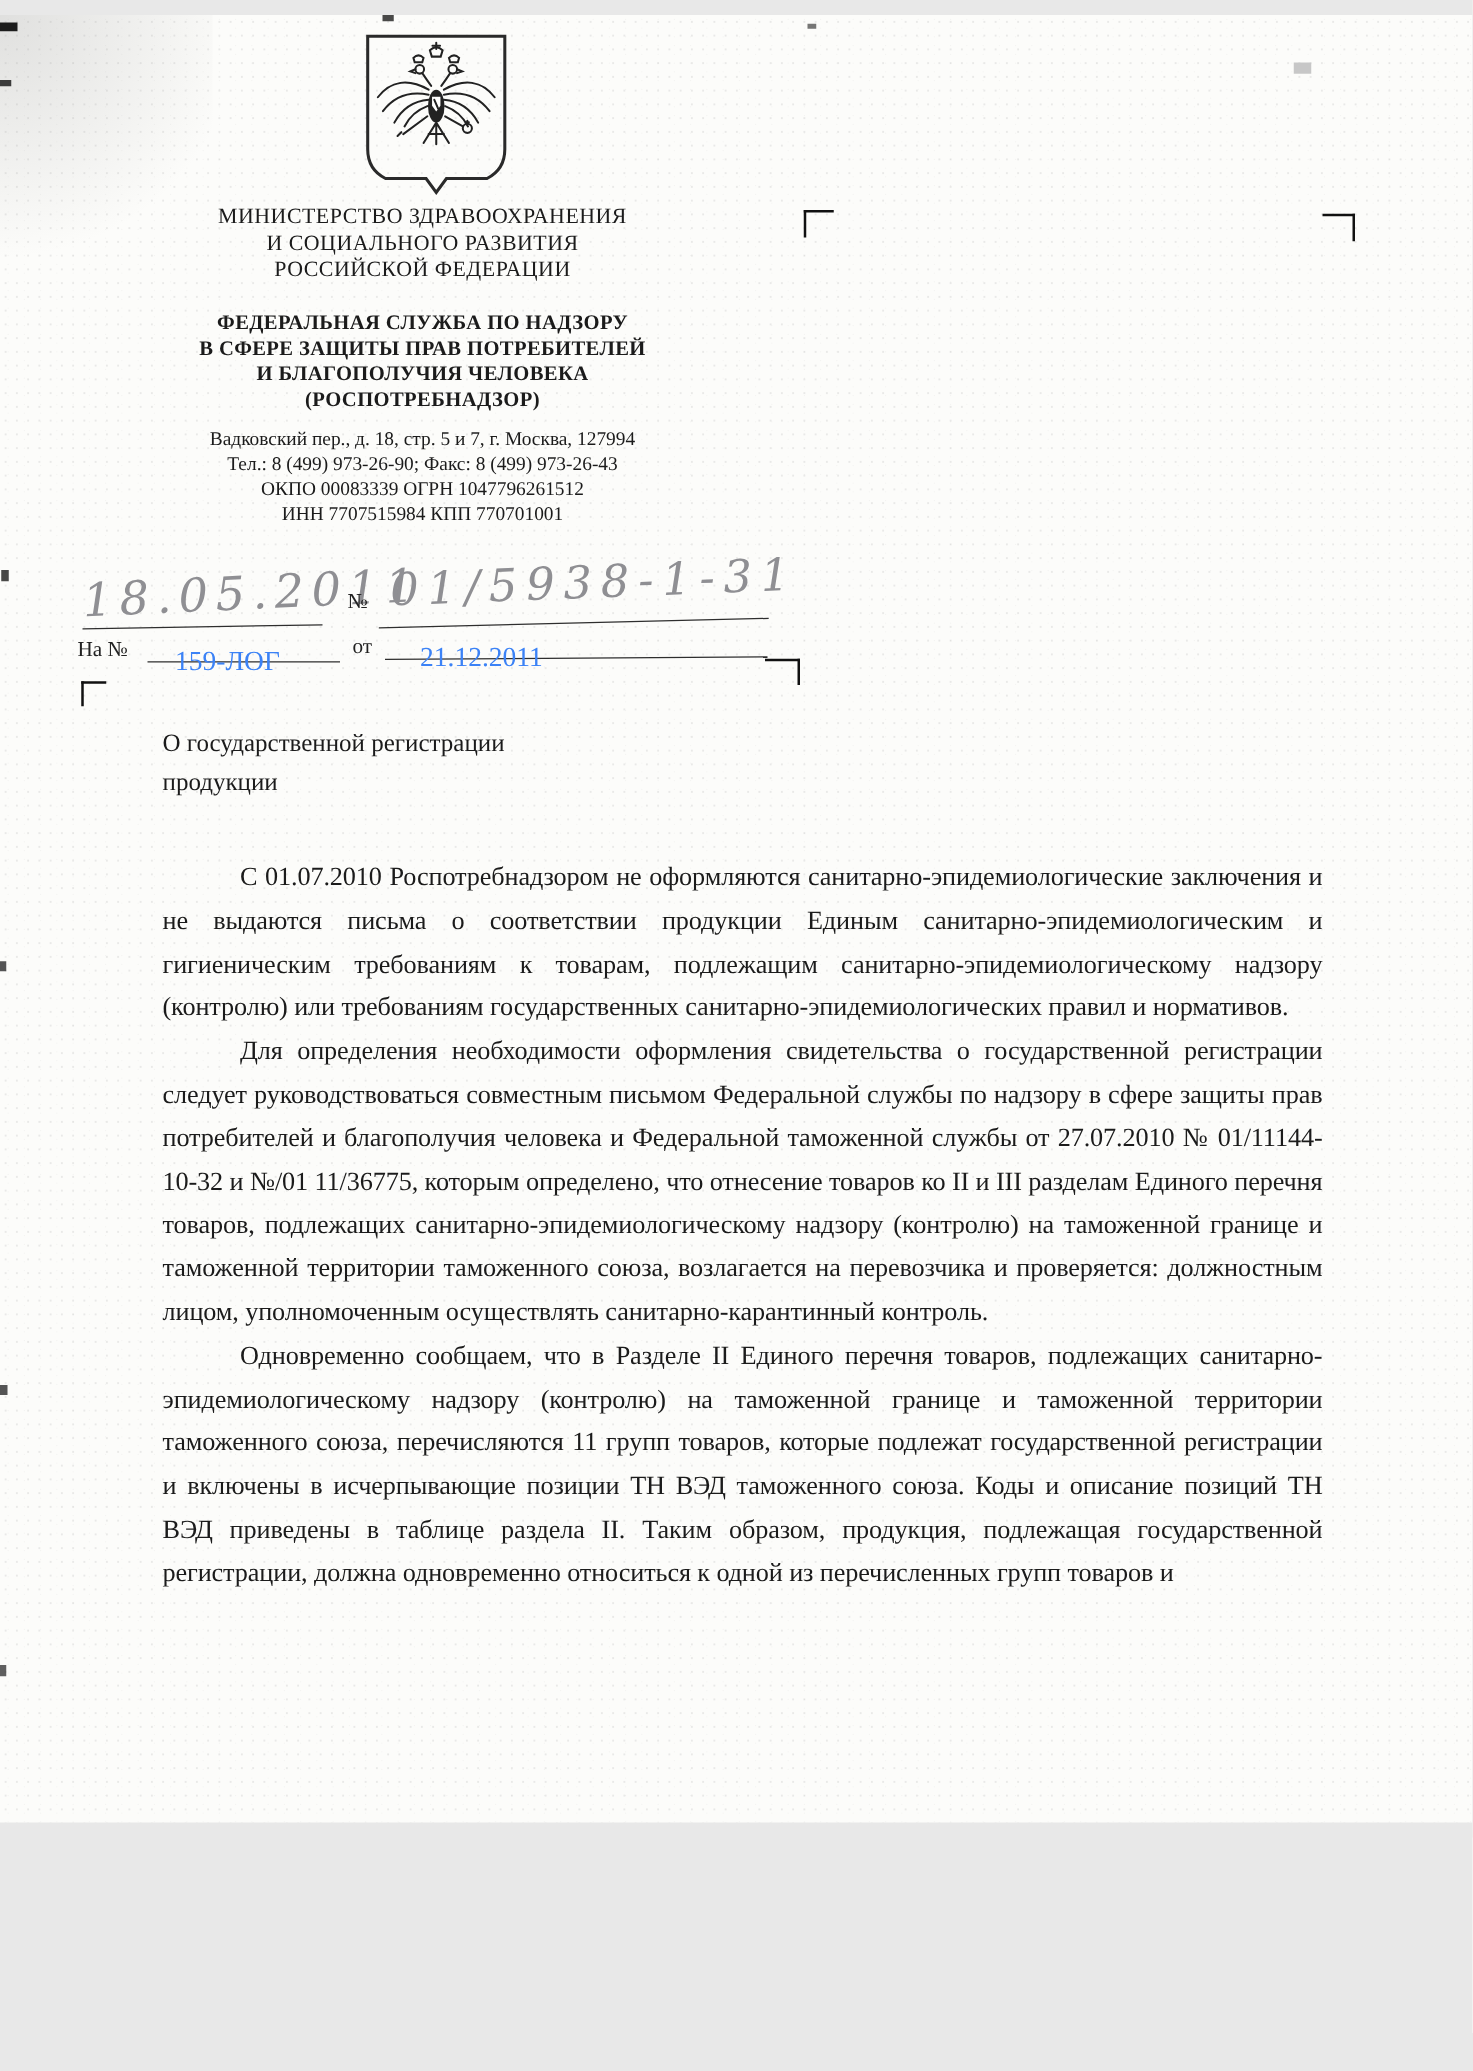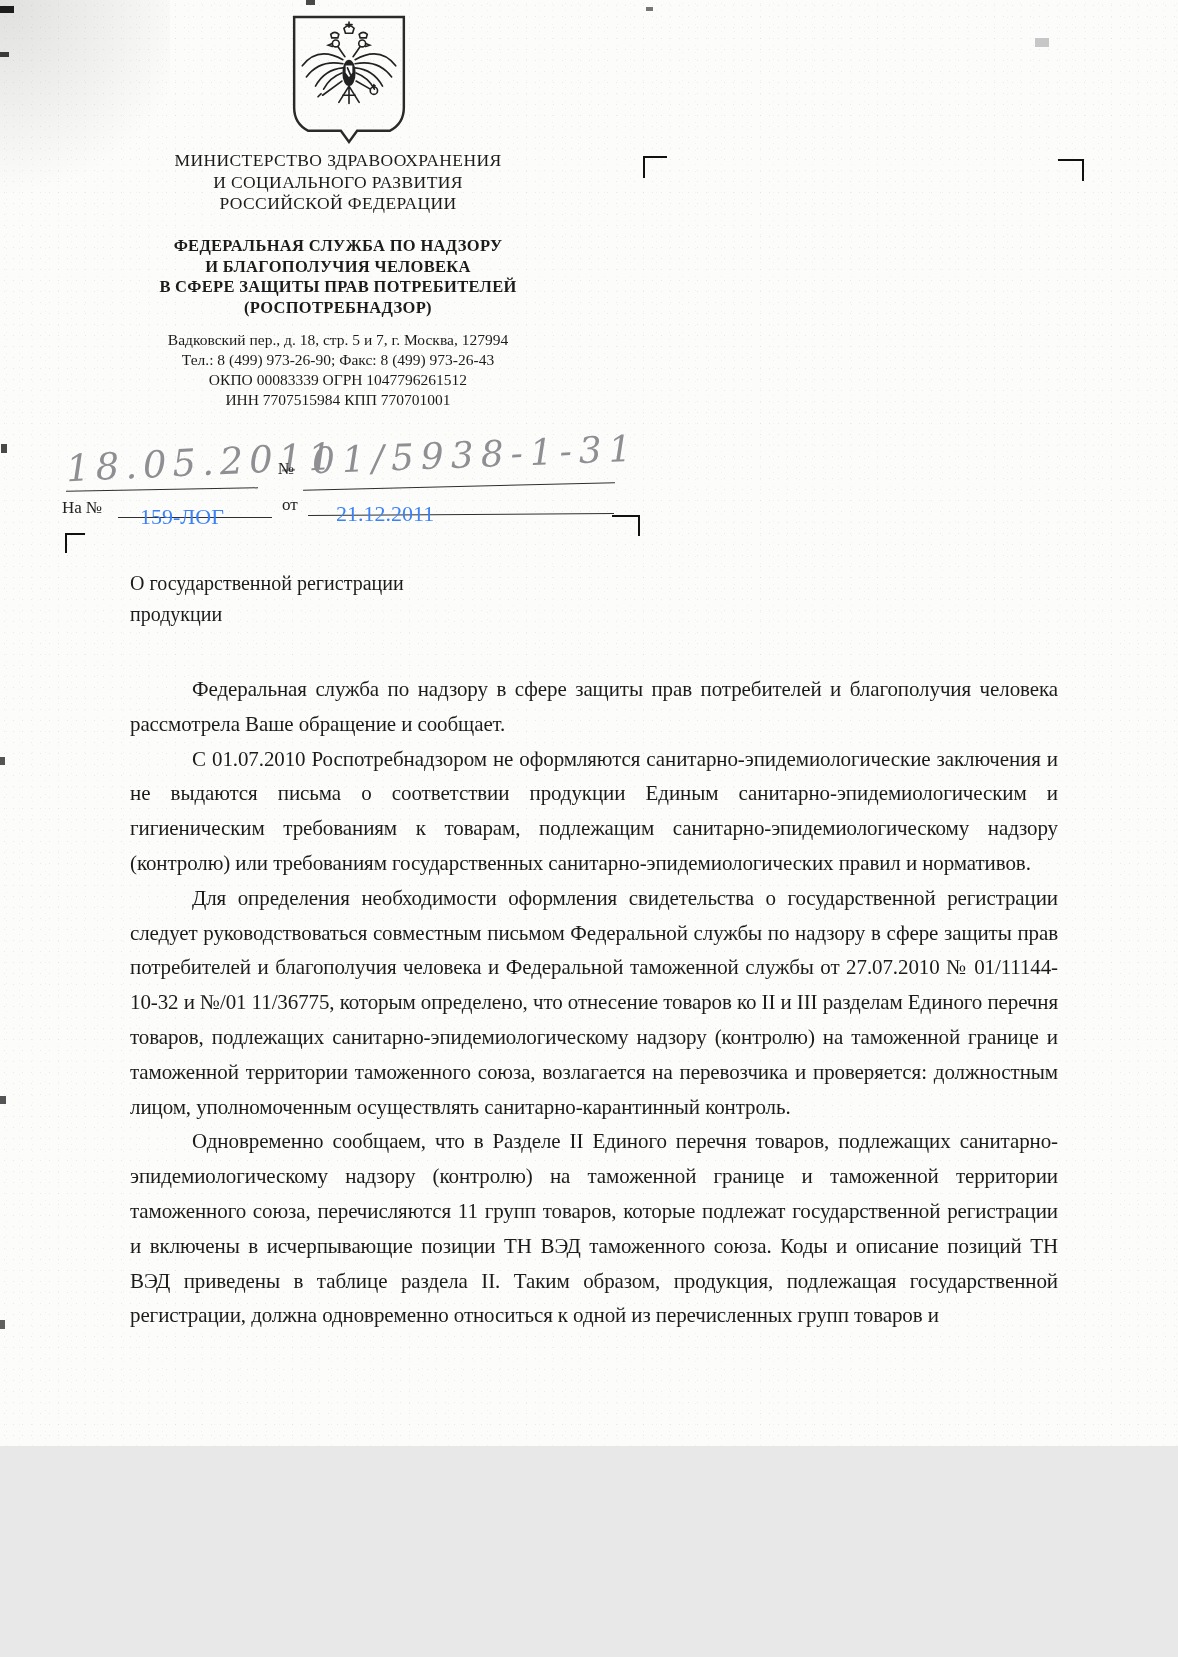--- a/index.html
+++ b/index.html
@@ -1,19 +1,19 @@
 <!DOCTYPE html>
 <html lang="ru"><head>
 <meta charset="utf-8">
 <style>
   html,body{margin:0;padding:0;background:#e8e8e8;}
   .page{
     position:relative;
     width:1178px;height:1446px;
-    margin:0 auto;
+    margin:12px auto;
     background:#fcfcfa;
     overflow:hidden;
     font-family:"Liberation Serif","DejaVu Serif",serif;
     color:#1b1b1b;
     text-decoration:underline;
   }
   .noise{
     position:absolute;inset:0;pointer-events:none;
     background-image:
       radial-gradient(rgba(120,120,120,.14) .6px, transparent .7px),
@@ -128,22 +128,22 @@
   </div>
 
   <div class="lh ministry">
     <div>МИНИСТЕРСТВО ЗДРАВООХРАНЕНИЯ</div>
     <div>И СОЦИАЛЬНОГО РАЗВИТИЯ</div>
     <div>РОССИЙСКОЙ ФЕДЕРАЦИИ</div>
   </div>
 
   <div class="lh service">
     <div>ФЕДЕРАЛЬНАЯ СЛУЖБА ПО НАДЗОРУ</div>
+    <div>В СФЕРЕ ЗАЩИТЫ ПРАВ ПОТРЕБИТЕЛЕЙ</div>
     <div>И БЛАГОПОЛУЧИЯ ЧЕЛОВЕКА</div>
-    <div>В СФЕРЕ ЗАЩИТЫ ПРАВ ПОТРЕБИТЕЛЕЙ</div>
     <div>(РОСПОТРЕБНАДЗОР)</div>
   </div>
 
   <div class="lh addr">
     <div>Вадковский пер., д. 18, стр. 5 и 7,  г. Москва, 127994</div>
     <div>Тел.: 8 (499) 973-26-90; Факс: 8 (499) 973-26-43</div>
     <div>ОКПО 00083339  ОГРН 1047796261512</div>
     <div>ИНН 7707515984  КПП 770701001</div>
   </div>
 
@@ -167,18 +167,17 @@
   <div class="mark m-tr" style="left:612px;top:515px;width:26px;height:19px;"></div>
   <div class="mark m-bl" style="left:56px;top:1592px;width:20px;height:24px;"></div>
   <div class="mark m-br" style="left:1116px;top:1588px;width:20px;height:24px;"></div>
 
   <div class="subject">
     <div>О государственной регистрации</div>
     <div>продукции</div>
   </div>
 
   <div class="body-text">
-    <p>Федеральная служба по надзору в сфере защиты прав потребителей и благополучия человека рассмотрела Ваше обращение и сообщает.</p>
     <p>С 01.07.2010 Роспотребнадзором не оформляются санитарно-эпидемиологические заключения и не выдаются письма о соответствии продукции Единым санитарно-эпидемиологическим и гигиеническим требованиям к товарам, подлежащим санитарно-эпидемиологическому надзору (контролю) или требованиям государственных санитарно-эпидемиологических правил и нормативов.</p>
     <p>Для определения необходимости оформления свидетельства о государственной регистрации следует руководствоваться совместным письмом Федеральной службы по надзору в сфере защиты прав потребителей и благополучия человека и Федеральной таможенной службы от 27.07.2010 № 01/11144-10-32 и №/01 11/36775, которым определено, что отнесение товаров ко II и III разделам Единого перечня товаров, подлежащих санитарно-эпидемиологическому надзору (контролю) на таможенной границе и таможенной территории таможенного союза, возлагается на перевозчика и проверяется: должностным лицом, уполномоченным осуществлять санитарно-карантинный контроль.</p>
     <p>Одновременно сообщаем, что в Разделе II Единого перечня товаров, подлежащих санитарно-эпидемиологическому надзору (контролю) на таможенной границе и таможенной территории таможенного союза, перечисляются 11 групп товаров, которые подлежат государственной регистрации и включены в исчерпывающие позиции ТН ВЭД таможенного союза. Коды и описание позиций ТН ВЭД приведены в таблице раздела II. Таким образом, продукция, подлежащая государственной регистрации, должна одновременно относиться к одной из перечисленных групп товаров и</p>
   </div>
 </div>
 
 </body></html>

